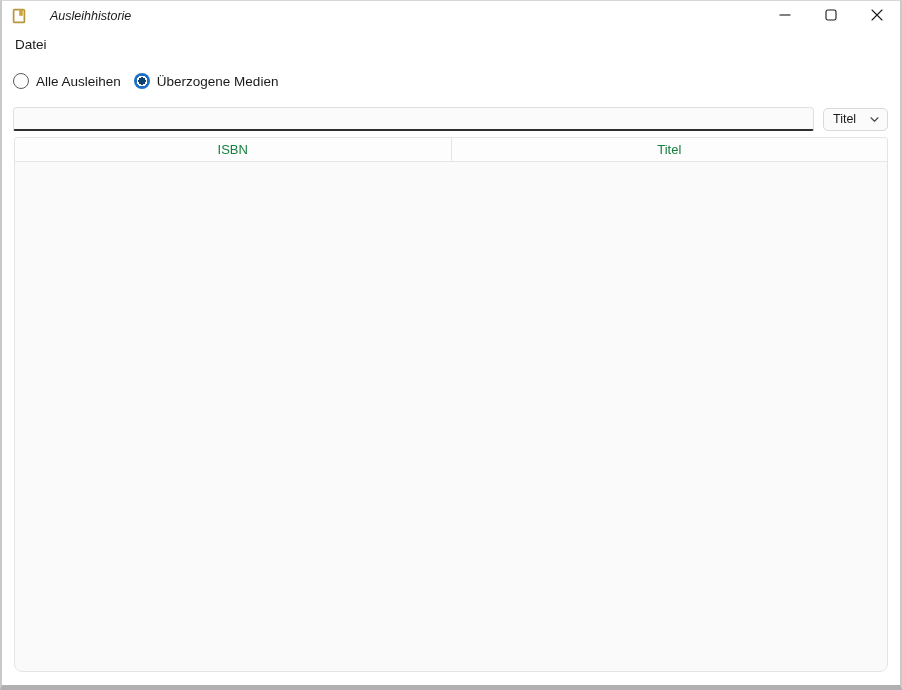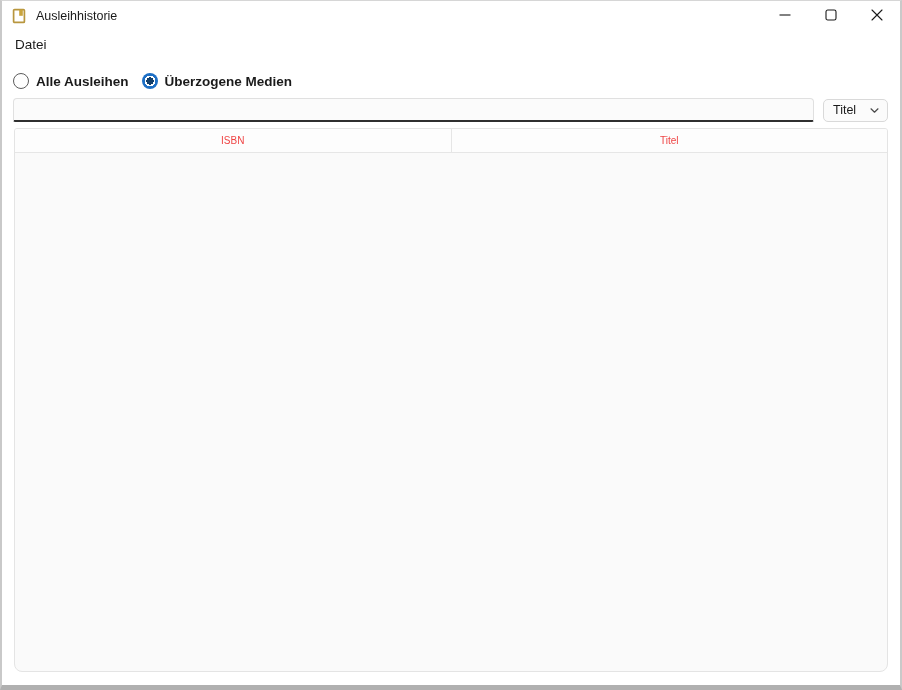--- a/index.html
+++ b/index.html
@@ -16,30 +16,30 @@
     border-right:2px solid #c9c9c9;
     border-top:1px solid #d6d6d6;
     border-bottom:5px solid #b0b0b0;
     display:flex; flex-direction:column;
     overflow:hidden;
   }
 
   
   .titlebar { height:30px; display:flex; align-items:center; flex:none; }
   .titlebar-icon { margin-left:9px; width:16px; height:16px; display:flex; }
-  .title-text { margin-left:9px; font-size:12.5px; }
+  .title-text { margin-left:23px; font-size:12.5px;font-style:italic; }
   .window-controls { margin-left:auto; display:flex; height:100%; }
   .win-btn { width:46px; height:100%; display:flex; align-items:center; justify-content:center; background:transparent; border:none; padding:0; cursor:default; }
 
   
   .menubar { height:27px; display:flex; align-items:center; padding-left:4px; flex:none; }
   .menu-item { padding:3px 9px; font-size:13.5px; border-radius:4px; }
 
   
-  .filter-row { display:flex; align-items:center; margin:13px 0 7px 11px; gap:13px; height:20px; flex:none;font-weight:bold; }
+  .filter-row { display:flex; align-items:center; margin:13px 0 16px 11px; gap:13px; height:20px; flex:none; }
   .radio-option { display:flex; align-items:center; gap:7px; font-size:13.5px; }
   .radio-circle { width:16px; height:16px; border-radius:50%; box-sizing:border-box; flex:none; }
   .radio-circle.unchecked { border:1px solid #5c5c5c; background:#fefefe; }
   .radio-circle.checked {
     background:radial-gradient(circle at center,
       #123f6b 0 3.6px,
       #ffffff 3.6px 5.3px,
       #1d6fc5 5.3px 8px);
   }
 
@@ -74,21 +74,21 @@
     overflow:hidden;
   }
   .table-header {
     display:flex; flex:none;
     background:#fdfdfd;
     border-bottom:1px solid #e6e6e6;
     height:23px;
   }
   .th {
     flex:1; display:flex; align-items:center; justify-content:center;
-    font-size:10px; color:#ef4444;
+    font-size:13px; color:#15803d;
     border-right:1px solid #e6e6e6;
     white-space:nowrap; overflow:hidden;
   }
   .th:last-child { border-right:none; }
   .table-body { flex:1; }
 </style>
 </head>
 <body>
 
 <div class="window">

